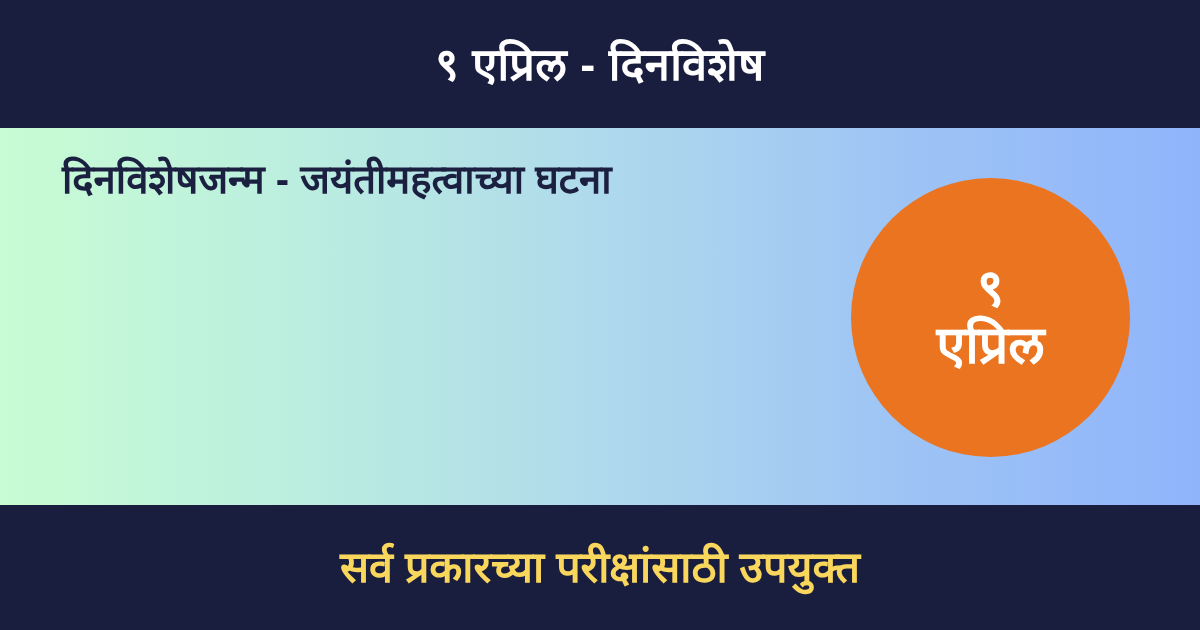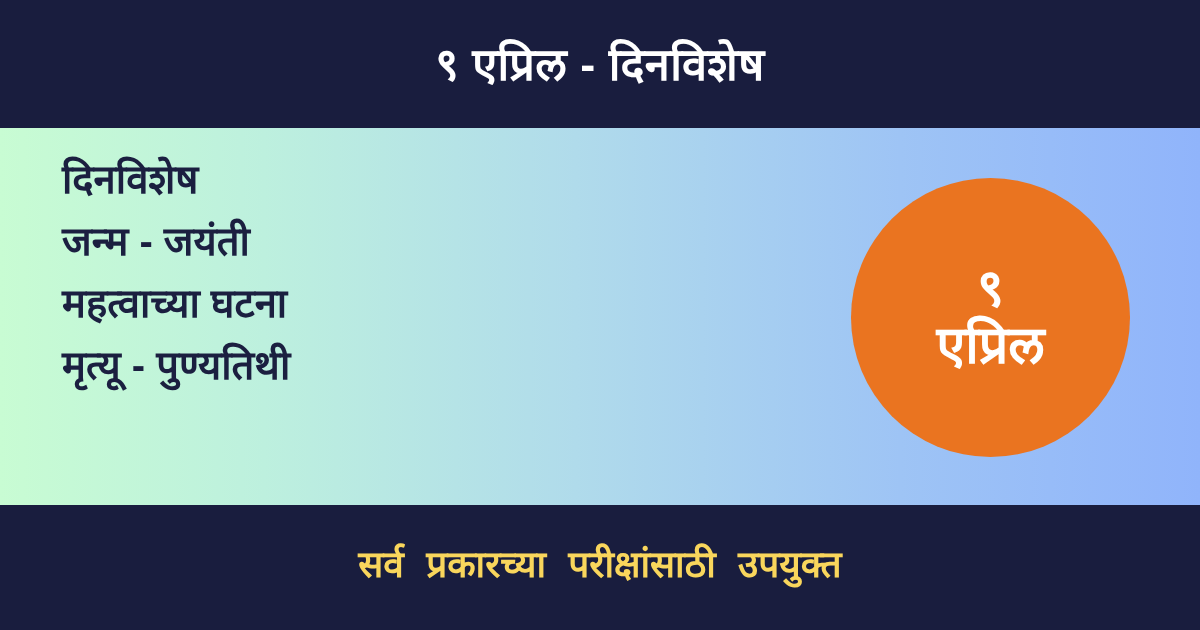--- a/index.html
+++ b/index.html
@@ -57,21 +57,21 @@
     display: flex;
     align-items: center;
     overflow: hidden;
   }
 
   .topic-list {
     position: absolute;
     left: 62px;
     top: 20px;
     display: flex;
-    flex-direction: column;
+    flex-direction: row;
     justify-content: flex-end;
   }
 
   .topic-line {
     color: #1b1f40;
     font-size: 40px;
     font-weight: bold;
     line-height: 62px;
     white-space: nowrap;
   }
@@ -113,44 +113,42 @@
     height: 125px;
     flex: 0 0 125px;
     background: #191d3e;
     display: flex;
     align-items: center;
     justify-content: center;
   }
 
   .footer-text {
     color: #f9d65c;
-    font-size: 37px;
+    font-size: 43px;
     font-weight: bold;
     text-align: center;
     white-space: nowrap;
     line-height: 1;
-    font-family: Liberation Mono, monospace;
   }
 </style>
 </head>
 <body>
 
 <div class="poster">
 
   <div class="header-band">
     <h1 class="header-title">९ एप्रिल - दिनविशेष</h1>
   </div>
 
   <div class="main-panel">
 
     <div class="topic-list">
       <div class="topic-line">दिनविशेष</div>
       <div class="topic-line">जन्म - जयंती</div>
       <div class="topic-line">महत्वाच्या घटना</div>
-      <div class="topic-line">मृत्यू - पुण्यतिथी</div>
     </div>
 
     <div class="date-badge">
       <div class="date-day">९</div>
       <div class="date-month">एप्रिल</div>
     </div>
 
   </div>
 
   <div class="footer-band">

